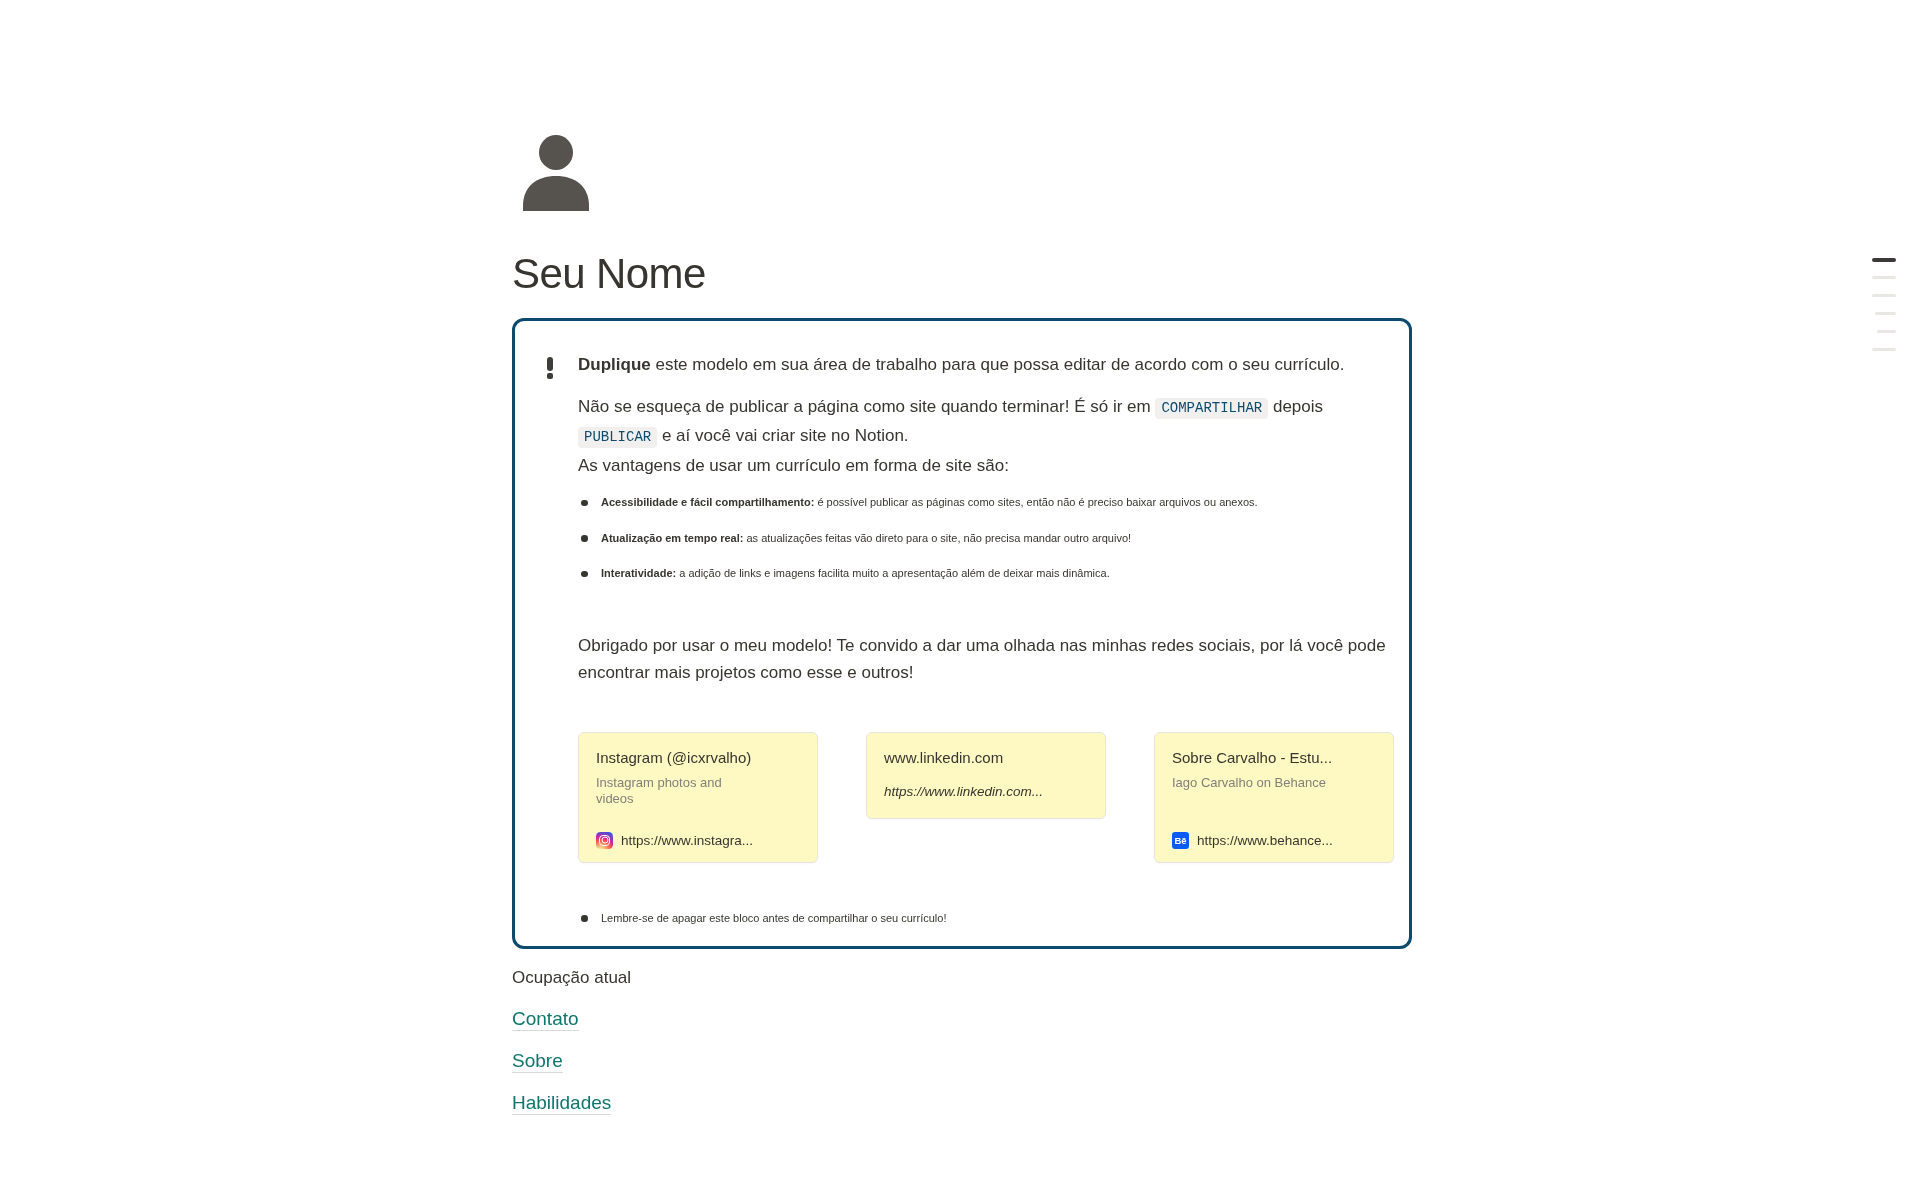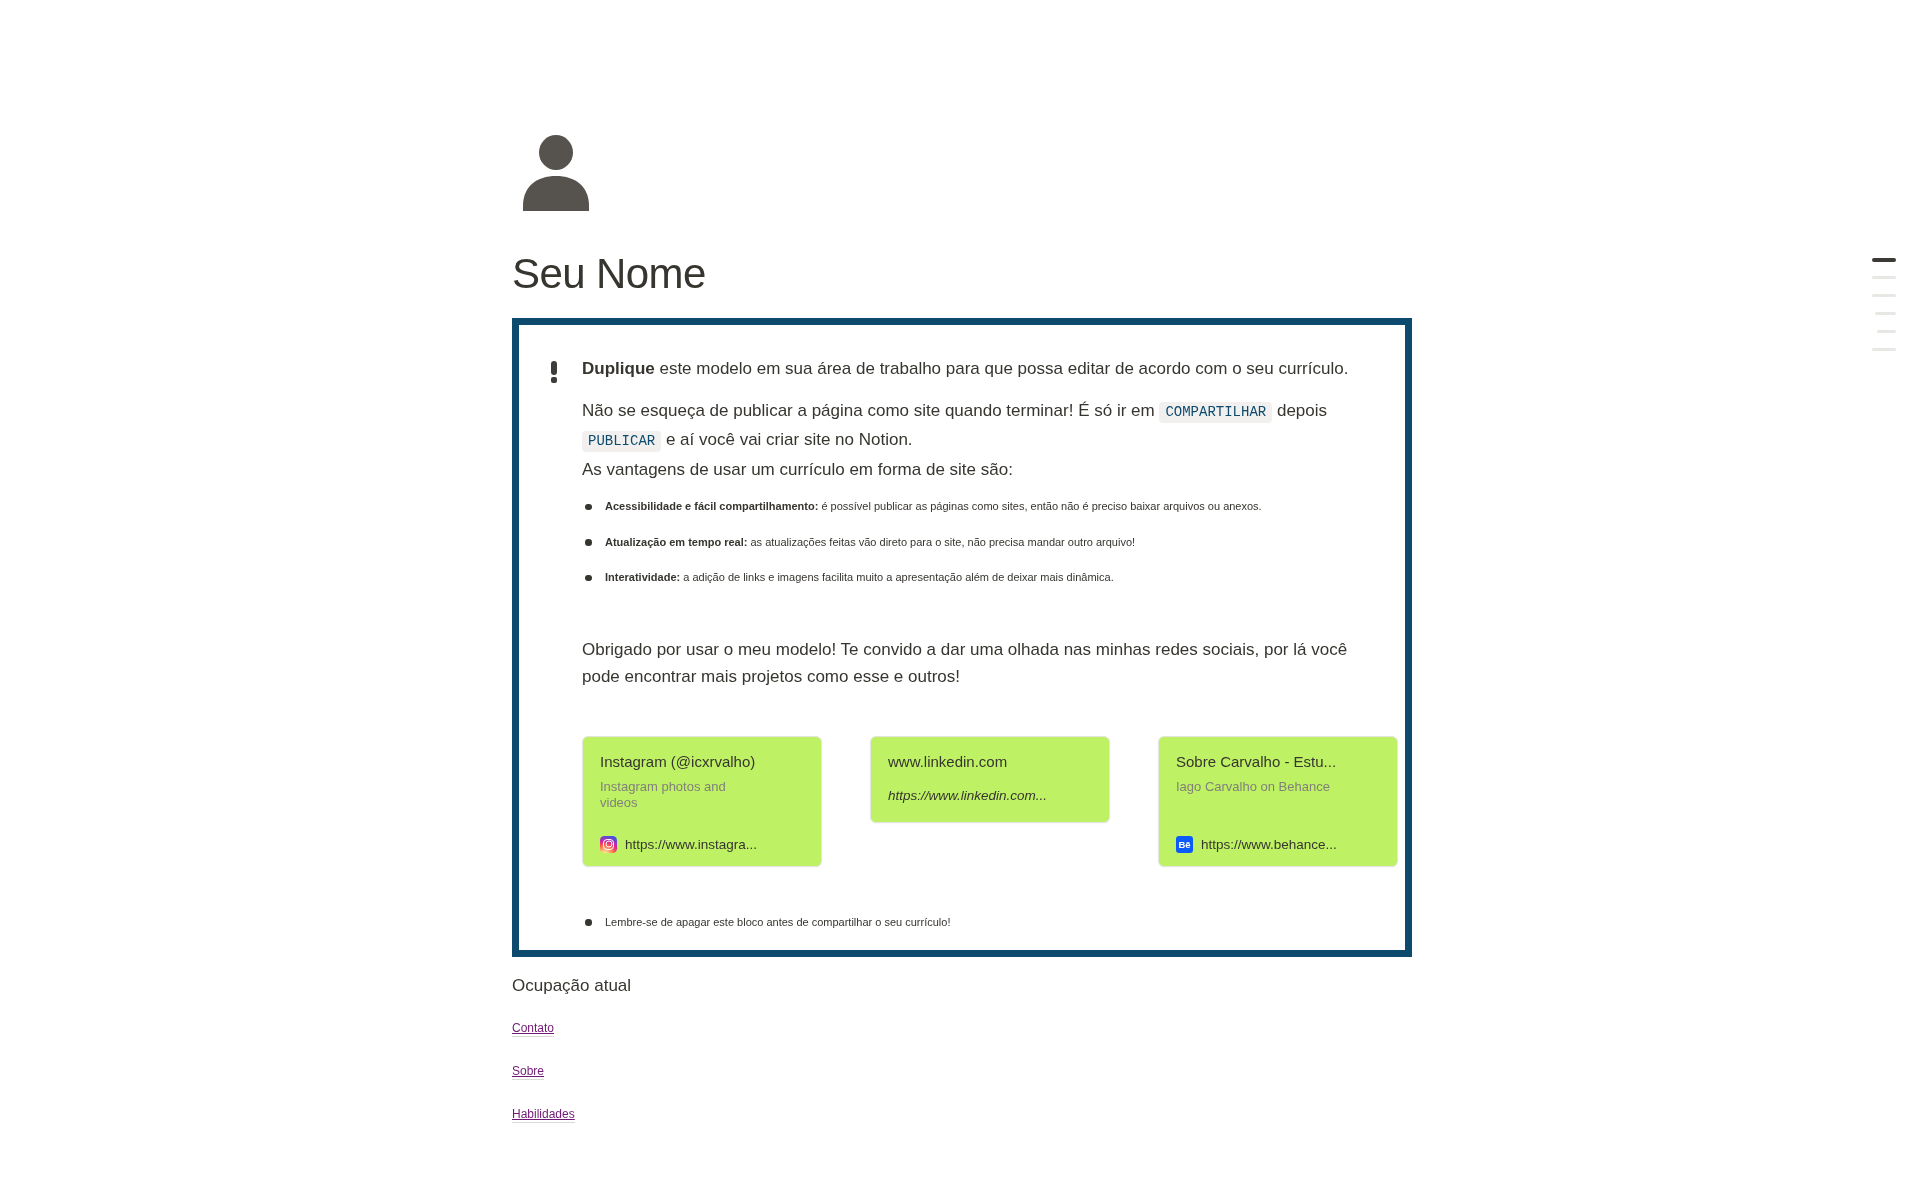--- a/index.html
+++ b/index.html
@@ -33,22 +33,22 @@
     line-height: 46px;
     font-weight: 400;
     letter-spacing: -0.6px;
     color: #37352F;
   }
 
   
   .callout {
     margin-top: 21px;
     width: 900px;
-    border: 7px solid #0c4a6e;
-    border-radius: 0;
+    border: 3px solid #0c4a6e;
+    border-radius: 12px;
     background: #ffffff;
     padding: 30px 20px 14px 63px;
     position: relative;
   }
   .callout-icon {
     position: absolute;
     left: 31px;
     top: 36px;
     width: 8px;
     height: 22px;
@@ -113,21 +113,21 @@
     margin-top: 45px;
     display: flex;
     justify-content: space-between;
     align-items: flex-start;
     width: 816px;
   }
   .card {
     width: 240px;
     border: 1px solid #E6E4E1;
     border-radius: 6px;
-    background: #bef264;
+    background: #fef9c3;
     box-shadow: 0 1px 2px rgba(15,15,15,0.03);
     padding: 15px 17px 13px;
     display: flex;
     flex-direction: column;
     cursor: pointer;
   }
   .card.tall { height: 131px; }
   .card.short { height: 87px; }
   .card-title {
     font-size: 15px;
@@ -199,26 +199,25 @@
 
   
   .occupation {
     margin-top: 15px;
     font-size: 17px;
     line-height: 27px;
     color: #37352F;
   }
   .section-link-row { margin-top: 14px; line-height: 27px; }
   .section-link {
-    font-size: 12px;
-    color: #701a75;
+    font-size: 19px;
+    color: #0f766e;
     border-bottom: 1.5px solid #DBD9D5;
     padding-bottom: 1px;
     cursor: pointer;
-    text-decoration: underline;
   }
 
   
   .outline {
     position: absolute;
     right: 24px;
     top: 258px;
     width: 24px;
   }
   .outline .line {

